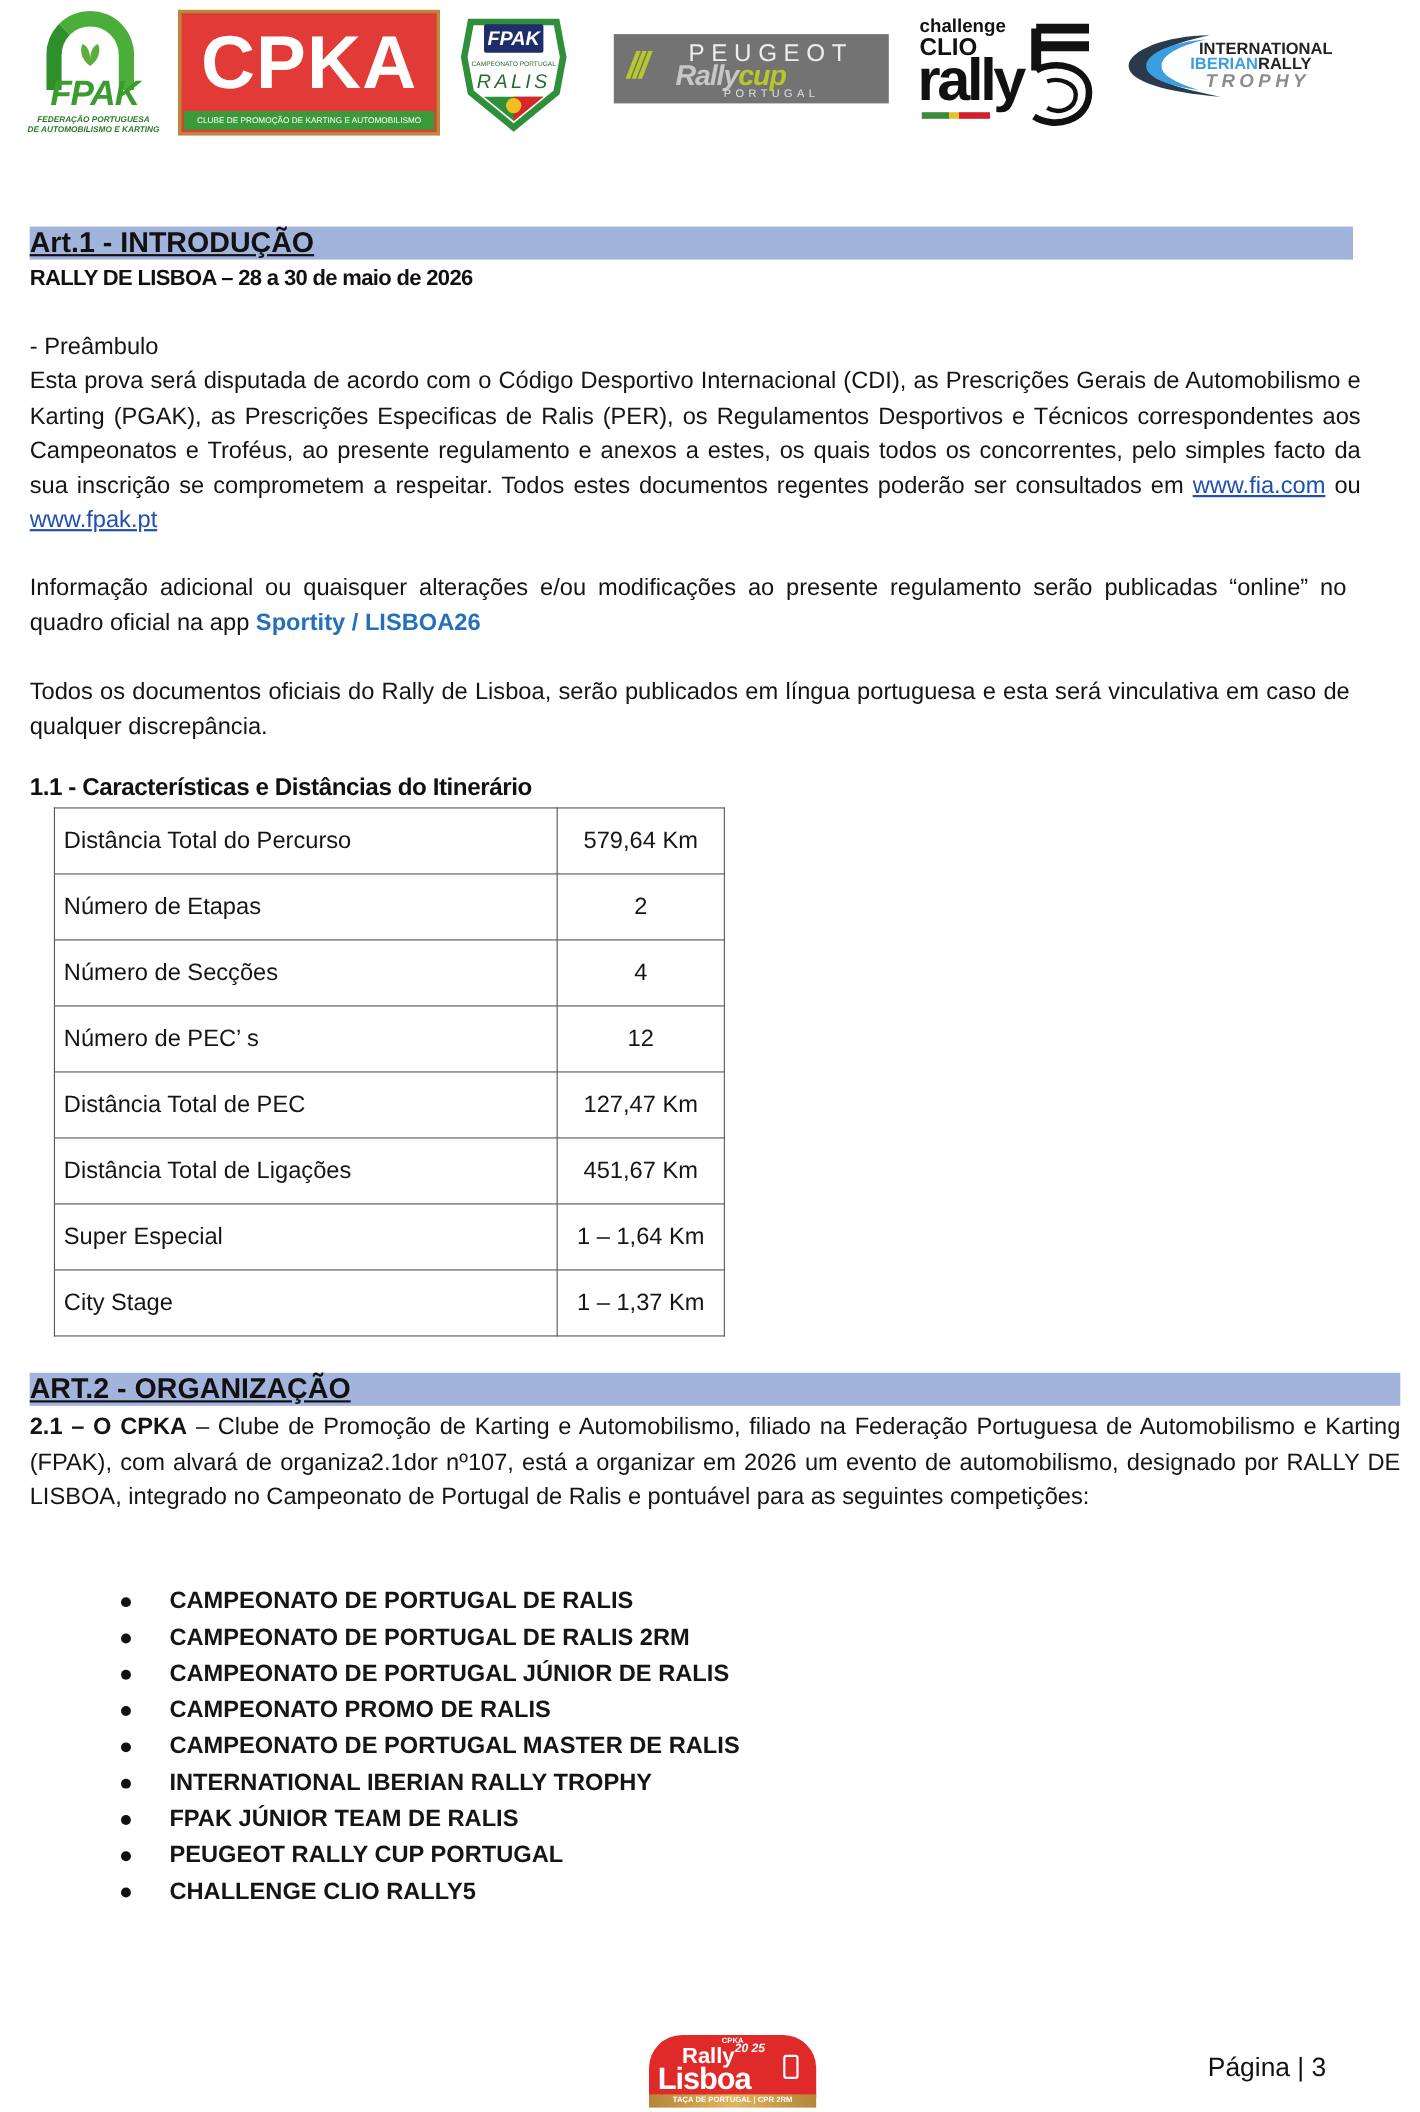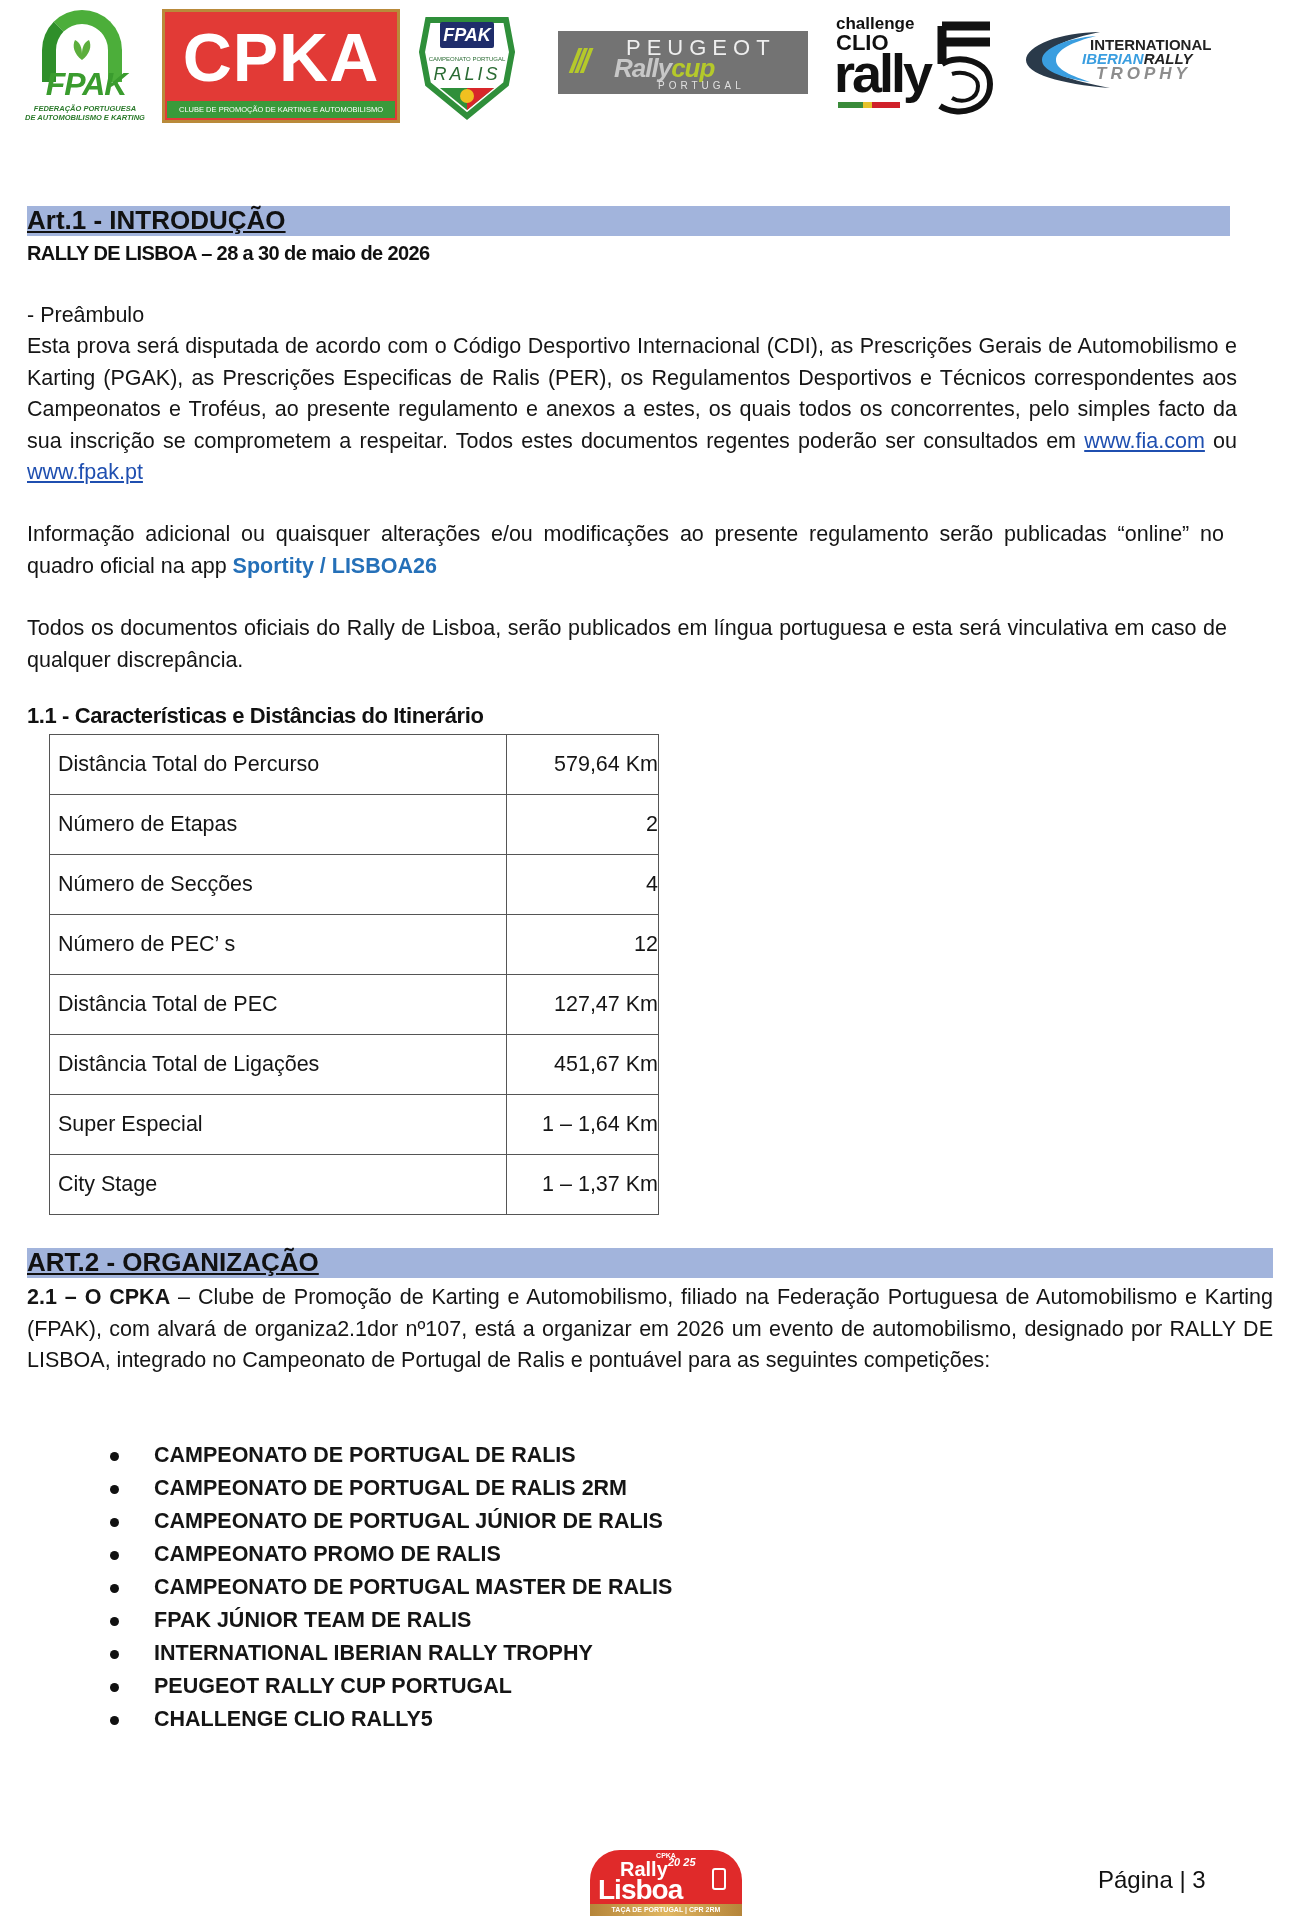--- a/index.html
+++ b/index.html
@@ -52,21 +52,21 @@
   .clio-logo .t3 { position: absolute; left: -2px; top: 28px; font-weight: bold; font-size: 54px;
     letter-spacing: -3px; }
   .clio-logo .flag { position: absolute; left: 2px; top: 88px; width: 62px; height: 6px;
     background: linear-gradient(90deg, #3a8b3a 0 40%, #e5c22a 40% 55%, #d0212a 55% 100%); }
   .clio-logo svg { position: absolute; left: 92px; top: 6px; }
 
   .iberian-logo { left: 1020px; top: 28px; width: 236px; height: 62px; }
   .iberian-logo svg { position: absolute; left: 0; top: 0; }
   .iberian-logo .t1 { position: absolute; left: 70px; top: 8px; font-weight: bold; 
     font-size: 15px; color: #222; letter-spacing: 0px; }
-  .iberian-logo .t2 { position: absolute; left: 62px; top: 22px; font-weight: bold; font-style: italic;
+  .iberian-logo .t2 { position: absolute; left: 62px; top: 22px; font-weight: bold; 
     font-size: 15px; color: #3a9ee0; }
   .iberian-logo .t2 span { color: #222; }
   .iberian-logo .t3 { position: absolute; left: 76px; top: 36px; font-weight: bold; font-style: italic;
     font-size: 17px; color: #8d8d8d; letter-spacing: 4px; }
 
   
   .section-bar { position: absolute; background: #a2b4dc; }
   .section-title { position: absolute; font-weight: bold; font-size: 26px; color: #111; text-decoration: underline; }
   .subtitle { position: absolute; font-weight: bold; font-size: 20px; letter-spacing: -0.6px; }
   .para { position: absolute; left: 27px; width: 1210px; font-size: 21.5px; line-height: 31.5px;
@@ -74,21 +74,21 @@
   .para.last-left { text-align-last: left; }
   .link { color: #1f4fb0; text-decoration: underline; }
   .highlight-blue { color: #2570b8; font-weight: bold; }
 
   .sub-heading { position: absolute; left: 27px; top: 703px; font-weight: bold; font-size: 22px;
     letter-spacing: -0.4px; }
 
   table.itin { position: absolute; left: 49px; top: 734px; border-collapse: collapse; }
   table.itin td { border: 1.5px solid #555; height: 59px; font-size: 21.5px; color: #151515; padding: 0; }
   table.itin td.k { width: 457px; padding-left: 8px; box-sizing: border-box; }
-  table.itin td.v { width: 151px; text-align: right; }
+  table.itin td.v { width: 151px; text-align: center; }
 
   ul.comps { position: absolute; left: 110px; top: 1439px; margin: 0; padding: 0; list-style: none; }
   ul.comps li { position: relative; height: 33px; font-size: 21.5px; line-height: 33px;
     padding-left: 44px; color: #151515; font-weight: bold; }
   ul.comps li .bullet { position: absolute; left: 0; top: 13px; width: 9px; height: 9px;
     background: #111; border-radius: 50%; }
 
   
   .rally-logo { position: absolute; left: 590px; top: 1842px; width: 152px; height: 74px; }
   .rally-logo .plate { position: absolute; left: 0; top: 8px; width: 152px; height: 58px;
@@ -219,22 +219,22 @@
 <div class="section-bar" style="left:27px; top:1248px; width:1246px; height:30px;"></div>
 <div class="section-title" style="left:27px; top:1247px;">ART.2 - ORGANIZAÇÃO</div>
 <div class="para last-left" style="top:1282px; width:1246px;"><b>2.1 –  O CPKA</b><span> – Clube de Promoção de Karting e Automobilismo, filiado na Federação Portuguesa de Automobilismo e Karting (FPAK), com alvará de organiza2.1dor nº107, está a organizar em 2026 um evento de automobilismo, designado por RALLY DE LISBOA, integrado no Campeonato de Portugal de Ralis e pontuável para as seguintes competições:</span></div>
 
 <ul class="comps" id="comps-list">
     <li><span class="bullet"></span><span>CAMPEONATO DE PORTUGAL DE RALIS</span></li>
     <li><span class="bullet"></span><span>CAMPEONATO DE PORTUGAL DE RALIS 2RM</span></li>
     <li><span class="bullet"></span><span>CAMPEONATO DE PORTUGAL JÚNIOR DE RALIS</span></li>
     <li><span class="bullet"></span><span>CAMPEONATO PROMO DE RALIS</span></li>
     <li><span class="bullet"></span><span>CAMPEONATO DE PORTUGAL MASTER DE RALIS</span></li>
+    <li><span class="bullet"></span><span>INTERNATIONAL IBERIAN RALLY TROPHY</span></li>
     <li><span class="bullet"></span><span>FPAK JÚNIOR TEAM DE RALIS</span></li>
-    <li><span class="bullet"></span><span>INTERNATIONAL IBERIAN RALLY TROPHY</span></li>
     <li><span class="bullet"></span><span>PEUGEOT RALLY CUP PORTUGAL</span></li>
     <li><span class="bullet"></span><span>CHALLENGE CLIO RALLY5</span></li>
   </ul>
 
 <div class="rally-logo">
   <div class="plate"></div>
   <div class="cpka">CPKA</div>
   <div class="r1">Rally</div>
   <div class="yr">20 25</div>
   <div class="r2">Lisboa</div>

